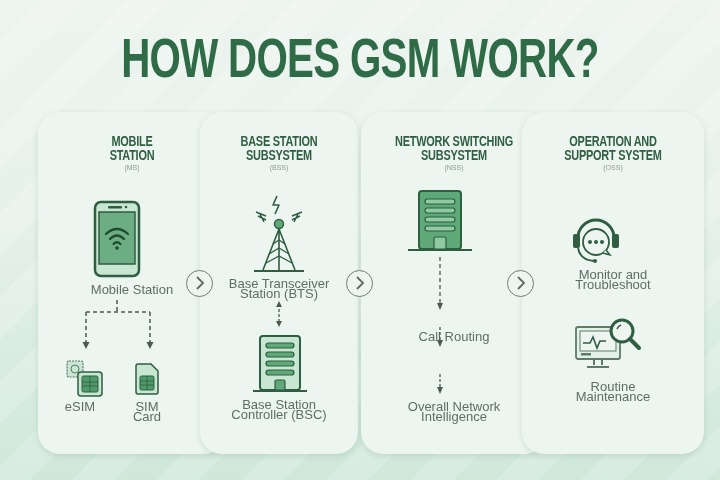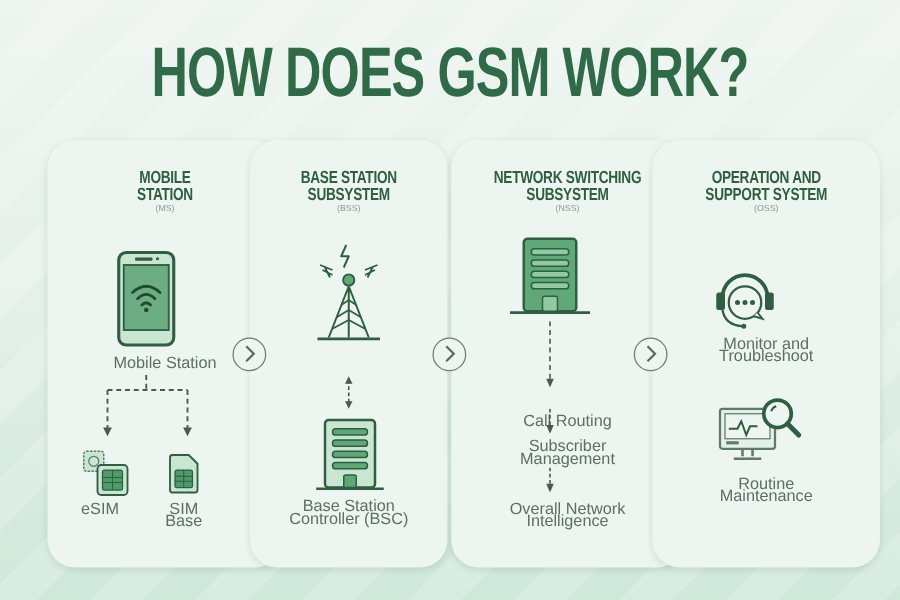--- a/index.html
+++ b/index.html
@@ -109,39 +109,41 @@
     <path d="M18 24 H34 M18 28 H34 M26 18 V34" stroke="#2f5e40" stroke-width="0.8"></path>
   </svg>
   <div class="label" style="left:12px; width:60px; top:290px;">eSIM</div>
 
   <svg class="icon" style="left:96px; top:250px;" width="26" height="34" viewBox="0 0 26 34">
     <path d="M2 4 Q2 2 4 2 H17 L24 9 V30 Q24 32 22 32 H4 Q2 32 2 30 Z" fill="#c8e6d2" stroke="#2f5e40" stroke-width="1.5"></path>
     <rect x="6" y="14" width="14" height="14" rx="1.5" fill="#4f9a6a" stroke="#2f5e40" stroke-width="1"></rect>
     <path d="M6 19 H20 M6 23 H20 M13 14 V28" stroke="#2f5e40" stroke-width="0.8"></path>
   </svg>
   <div class="label" style="left:79px; width:60px; top:290px;">SIM
-Base</div>
+Card</div>
 </div>
 
 <div class="card" style="left:200px; width:158px;">
   <div class="card-head">
     <div class="card-title">BASE STATION
 SUBSYSTEM</div>
     <div class="card-abbr">(BSS)</div>
   </div>
 
   <svg class="icon" style="left:44px; top:82px;" width="70" height="80" viewBox="0 0 70 80">
     <path d="M33 2 L29 11 H35 L31 20" fill="none" stroke="#2f5e40" stroke-width="1.6" stroke-linejoin="round"></path>
     <path d="M12 18 L22 22 M14 22 L22 26 M16 20 L20 28" stroke="#2f5e40" stroke-width="1.5" fill="none"></path>
     <path d="M58 18 L48 22 M56 22 L48 26 M54 20 L50 28" stroke="#2f5e40" stroke-width="1.5" fill="none"></path>
     <circle cx="35" cy="30" r="4.5" fill="#5fa878" stroke="#2f5e40" stroke-width="1.5"></circle>
     <path d="M35 35 L19 76 M35 35 L51 76 M35 35 V76" stroke="#2f5e40" stroke-width="1.6" fill="none"></path>
     <path d="M29 50 L35 46 L41 50 M25 60 L35 54 L45 60 M22 69 L35 62 L48 69" stroke="#2f5e40" stroke-width="1.4" fill="none"></path>
     <path d="M10 77 H60" stroke="#2f5e40" stroke-width="2.2"></path>
   </svg>
+  <div class="label" style="left:0; right:0; top:167px;">Base Transceiver
+Station (BTS)</div>
 
   <svg class="icon" style="left:73px; top:188px;" width="12" height="28" viewBox="0 0 12 28">
     <path d="M6 4 V24" stroke="#4a5a50" stroke-width="1.3" stroke-dasharray="3,2"></path>
     <path d="M3 7 L6 1 L9 7 Z M3 21 L6 27 L9 21 Z" fill="#4a5a50"></path>
   </svg>
 
   <svg class="icon" style="left:52px; top:222px;" width="56" height="60" viewBox="0 0 56 60">
     <rect x="8" y="2" width="40" height="54" rx="3" fill="#c8e6d2" stroke="#2f5e40" stroke-width="2"></rect>
     <rect x="14" y="9" width="28" height="5" rx="2.5" fill="#5fa878" stroke="#2f5e40" stroke-width="1.2"></rect>
     <rect x="14" y="18" width="28" height="5" rx="2.5" fill="#5fa878" stroke="#2f5e40" stroke-width="1.2"></rect>
@@ -173,22 +175,20 @@
 
   <svg class="icon" style="left:73px; top:145px;" width="12" height="56" viewBox="0 0 12 56">
     <path d="M6 0 V48" stroke="#4a5a50" stroke-width="1.3" stroke-dasharray="4,3"></path>
     <path d="M3 46 L6 53 L9 46 Z" fill="#4a5a50"></path>
   </svg>
   <div class="label" style="left:0; right:0; top:220px;">Call Routing</div>
   <svg class="icon" style="left:73px; top:215px;" width="12" height="22" viewBox="0 0 12 22">
     <path d="M6 0 V14" stroke="#4a5a50" stroke-width="1.3" stroke-dasharray="3,2"></path>
     <path d="M3 13 L6 20 L9 13 Z" fill="#4a5a50"></path>
   </svg>
-  <div class="label" style="left:0; right:0; top:240px;">Subscriber
-Management</div>
   <svg class="icon" style="left:73px; top:262px;" width="12" height="22" viewBox="0 0 12 22">
     <path d="M6 0 V14" stroke="#4a5a50" stroke-width="1.3" stroke-dasharray="3,2"></path>
     <path d="M3 13 L6 20 L9 13 Z" fill="#4a5a50"></path>
   </svg>
   <div class="label" style="left:0; right:0; top:290px;">Overall Network
 Intelligence</div>
 </div>
 
 <div class="card" style="left:522px; width:182px;">
   <div class="card-head">

